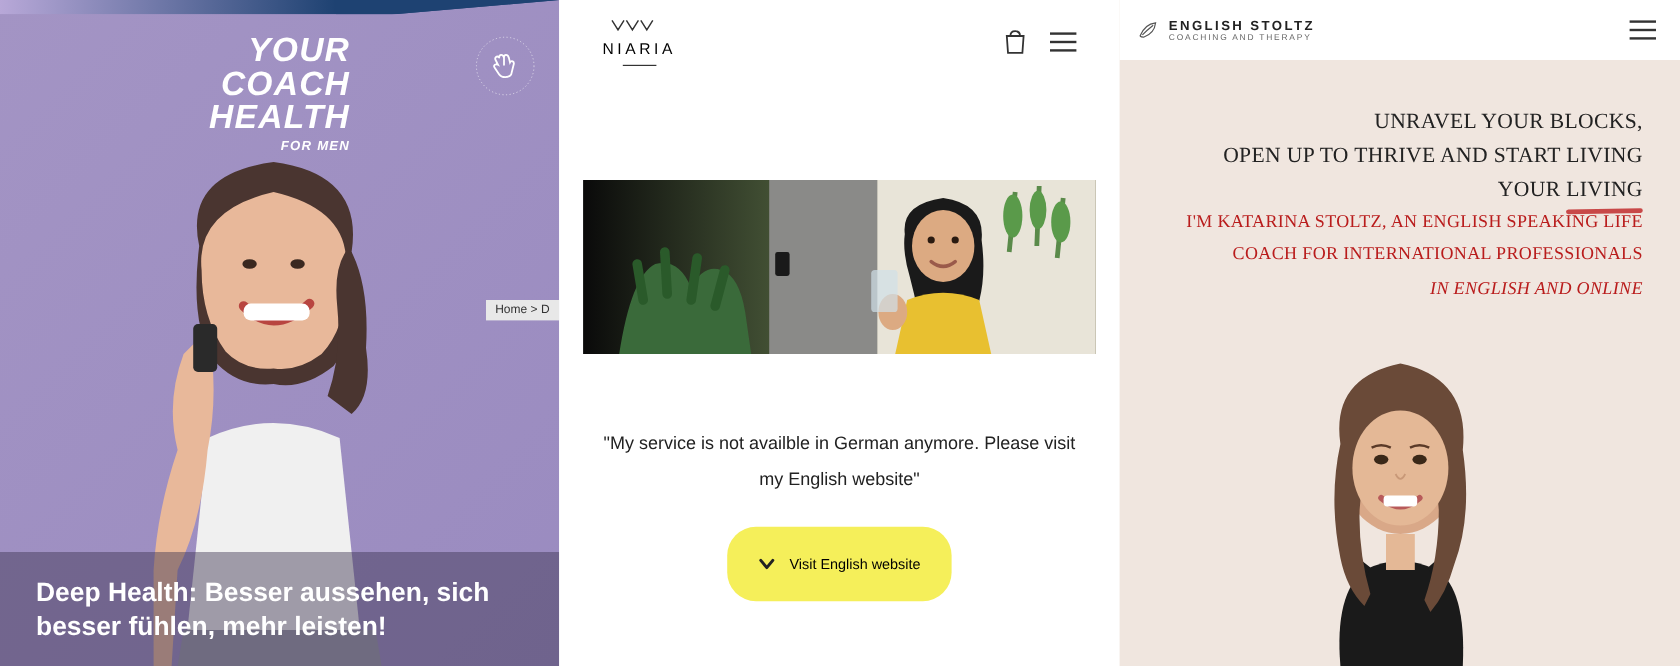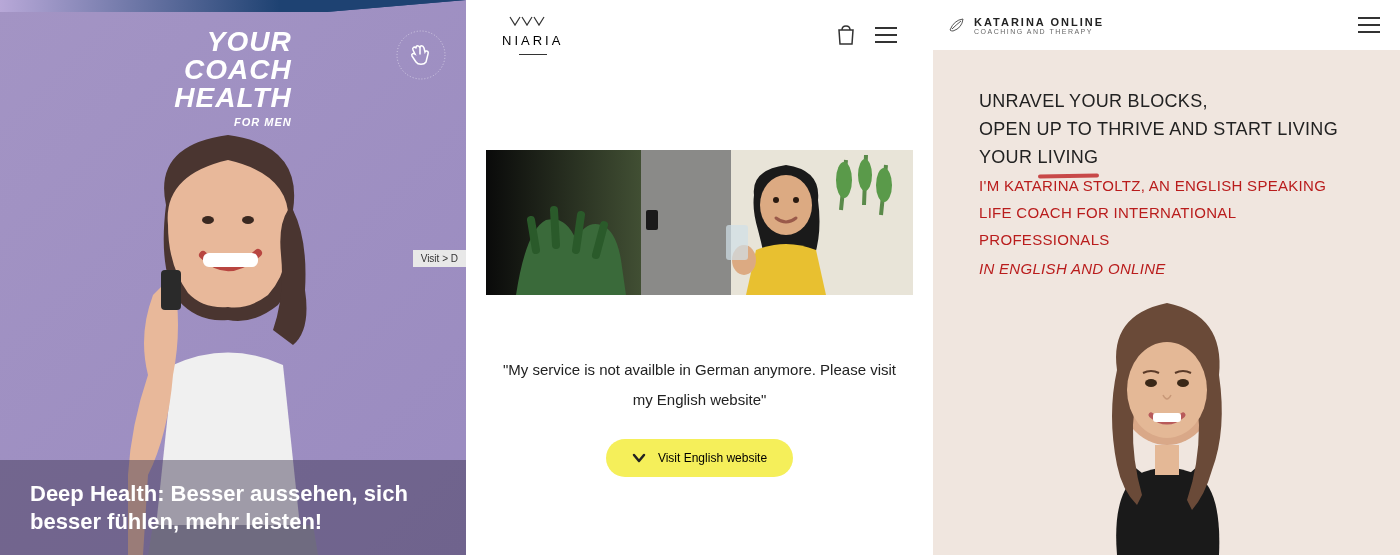--- a/index.html
+++ b/index.html
@@ -173,21 +173,21 @@
       line-height: 2;
       color: #222;
     }
     .panel2 .cta-btn {
       display: inline-flex;
       align-items: center;
       gap: 12px;
       background: #f5ef5a;
       border: none;
       border-radius: 24px;
-      padding: 12px 26px;
+      padding: 24px 26px;
       font-size: 12px;
       font-weight: 500;
       cursor: pointer;
       margin: 24px auto 0;
     }
     .panel2 .cta-wrap { text-align: center; }
     
     
     .panel3 {
       width: 467px;
@@ -217,22 +217,23 @@
       letter-spacing: 2px;
       font-weight: 600;
       color: #222;
     }
     .panel3 .brand-tag {
       font-size: 7px;
       letter-spacing: 1.5px;
       color: #666;
     }
     .panel3 .content {
-      padding: 38px 46px 0;
-      text-align: left;
+      padding: 38px 31px 0;
+      text-align: right;
+      font-family: Liberation Serif, serif;
     }
     .panel3 .headline {
       font-size: 18px;
       line-height: 1.55;
       color: #222;
       font-weight: 400;
       letter-spacing: 0.3px;
     }
     .panel3 .underline-word {
       position: relative;
@@ -298,21 +299,21 @@
   <div class="badge">
     <div class="badge-circle">
       <svg viewBox="0 0 50 50">
         <circle cx="25" cy="25" r="24" fill="none" stroke="white" stroke-width="0.5" stroke-dasharray="1 2"></circle>
         <path d="M20 18 C18 16 16 18 17 20 L19 24 C17 23 15 24 16 26 L20 32 C22 35 28 35 30 32 L32 24 C33 21 30 20 29 22 L28 18 C27 15 24 15 24 18 L24 24 M24 18 C23 15 20 15 20 18" fill="none" stroke="white" stroke-width="1.5" stroke-linecap="round"></path>
       </svg>
     </div>
   </div>
 
   <div class="breadcrumb">
-    <a href="#">Visit</a>
+    <a href="#">Home</a>
     <span>&gt;</span>
     <span>D</span>
   </div>
 
   <div class="person-img">
     <svg class="person-svg" viewBox="0 0 360 460">
       <ellipse cx="175" cy="130" rx="62" ry="75" fill="#d9a88a"></ellipse>
       <path d="M113 110 Q100 50 175 40 Q250 50 240 115 Q248 180 225 210 Q200 230 175 225 Q145 228 125 205 Q105 175 113 110" fill="#4a3530"></path>
       <path d="M115 130 Q110 80 175 65 Q240 80 235 130 Q238 175 215 200 Q195 215 175 212 Q150 214 135 198 Q115 170 115 130" fill="#e8b89a"></path>
       <ellipse cx="155" cy="125" rx="6" ry="4" fill="#3a2820"></ellipse>
@@ -399,21 +400,21 @@
   </div>
 </div>
 
 <div class="panel3">
   <div class="navbar">
     <div class="brand">
       <svg width="18" height="18" viewBox="0 0 18 18">
         <path d="M2 14 Q6 4 15 3 Q14 12 5 15 Q3 15 2 14 M4 13 Q8 9 13 5" fill="none" stroke="#555" stroke-width="1"></path>
       </svg>
       <div class="brand-text">
-        <div class="brand-name">KATARINA ONLINE</div>
+        <div class="brand-name">ENGLISH STOLTZ</div>
         <div class="brand-tag">COACHING AND THERAPY</div>
       </div>
     </div>
     <div class="hamburger-lines">
       <span></span>
         <span></span>
         <span></span>
     </div>
   </div>
 

